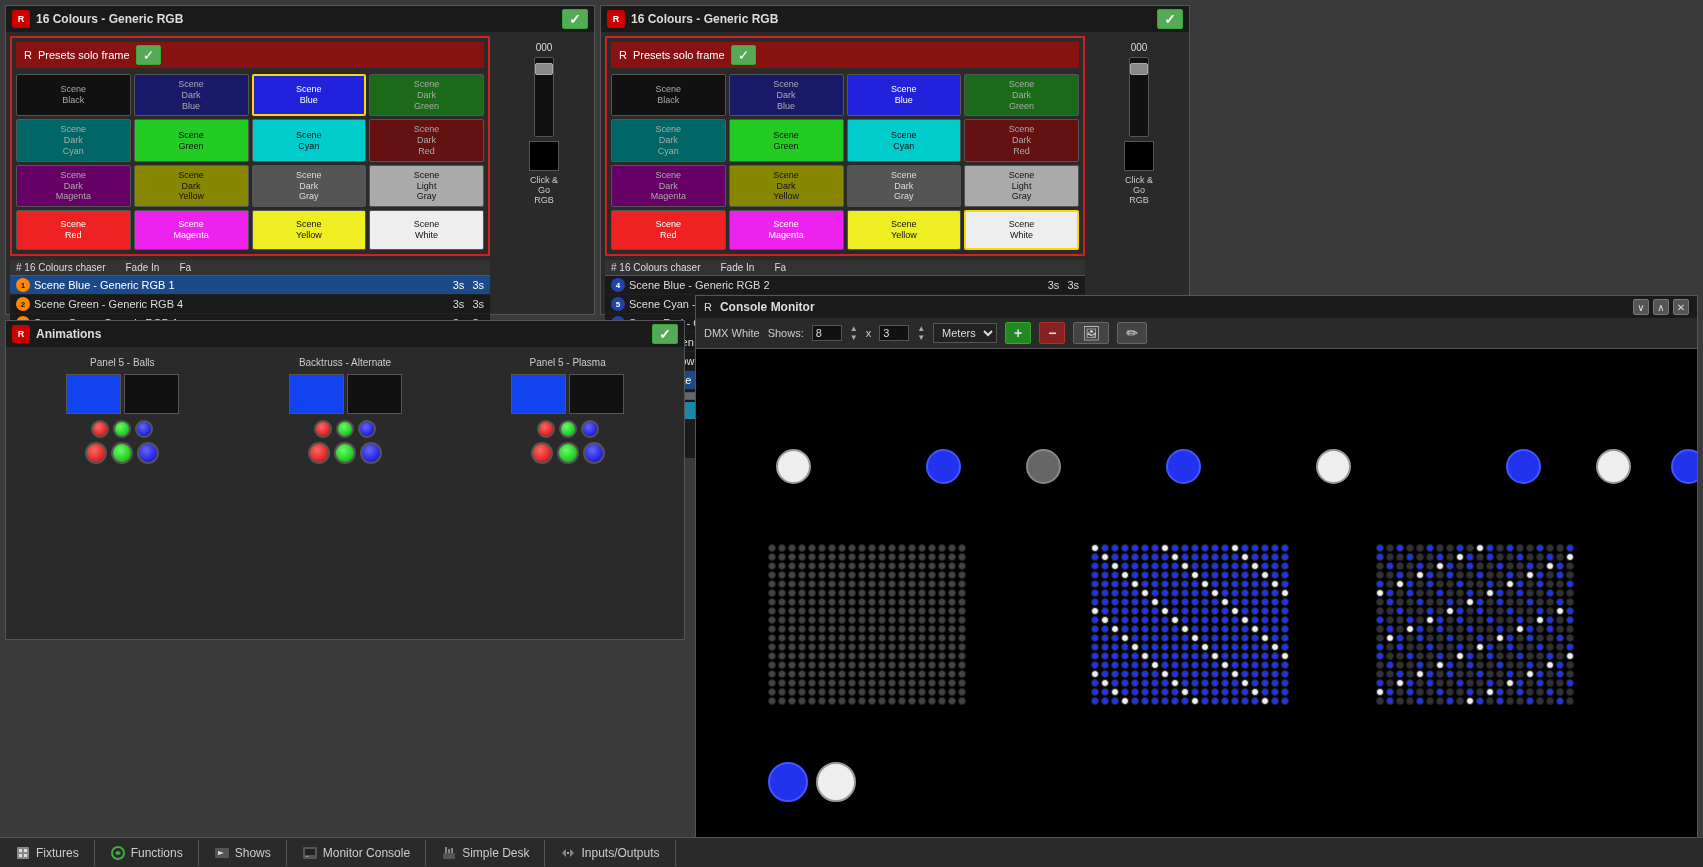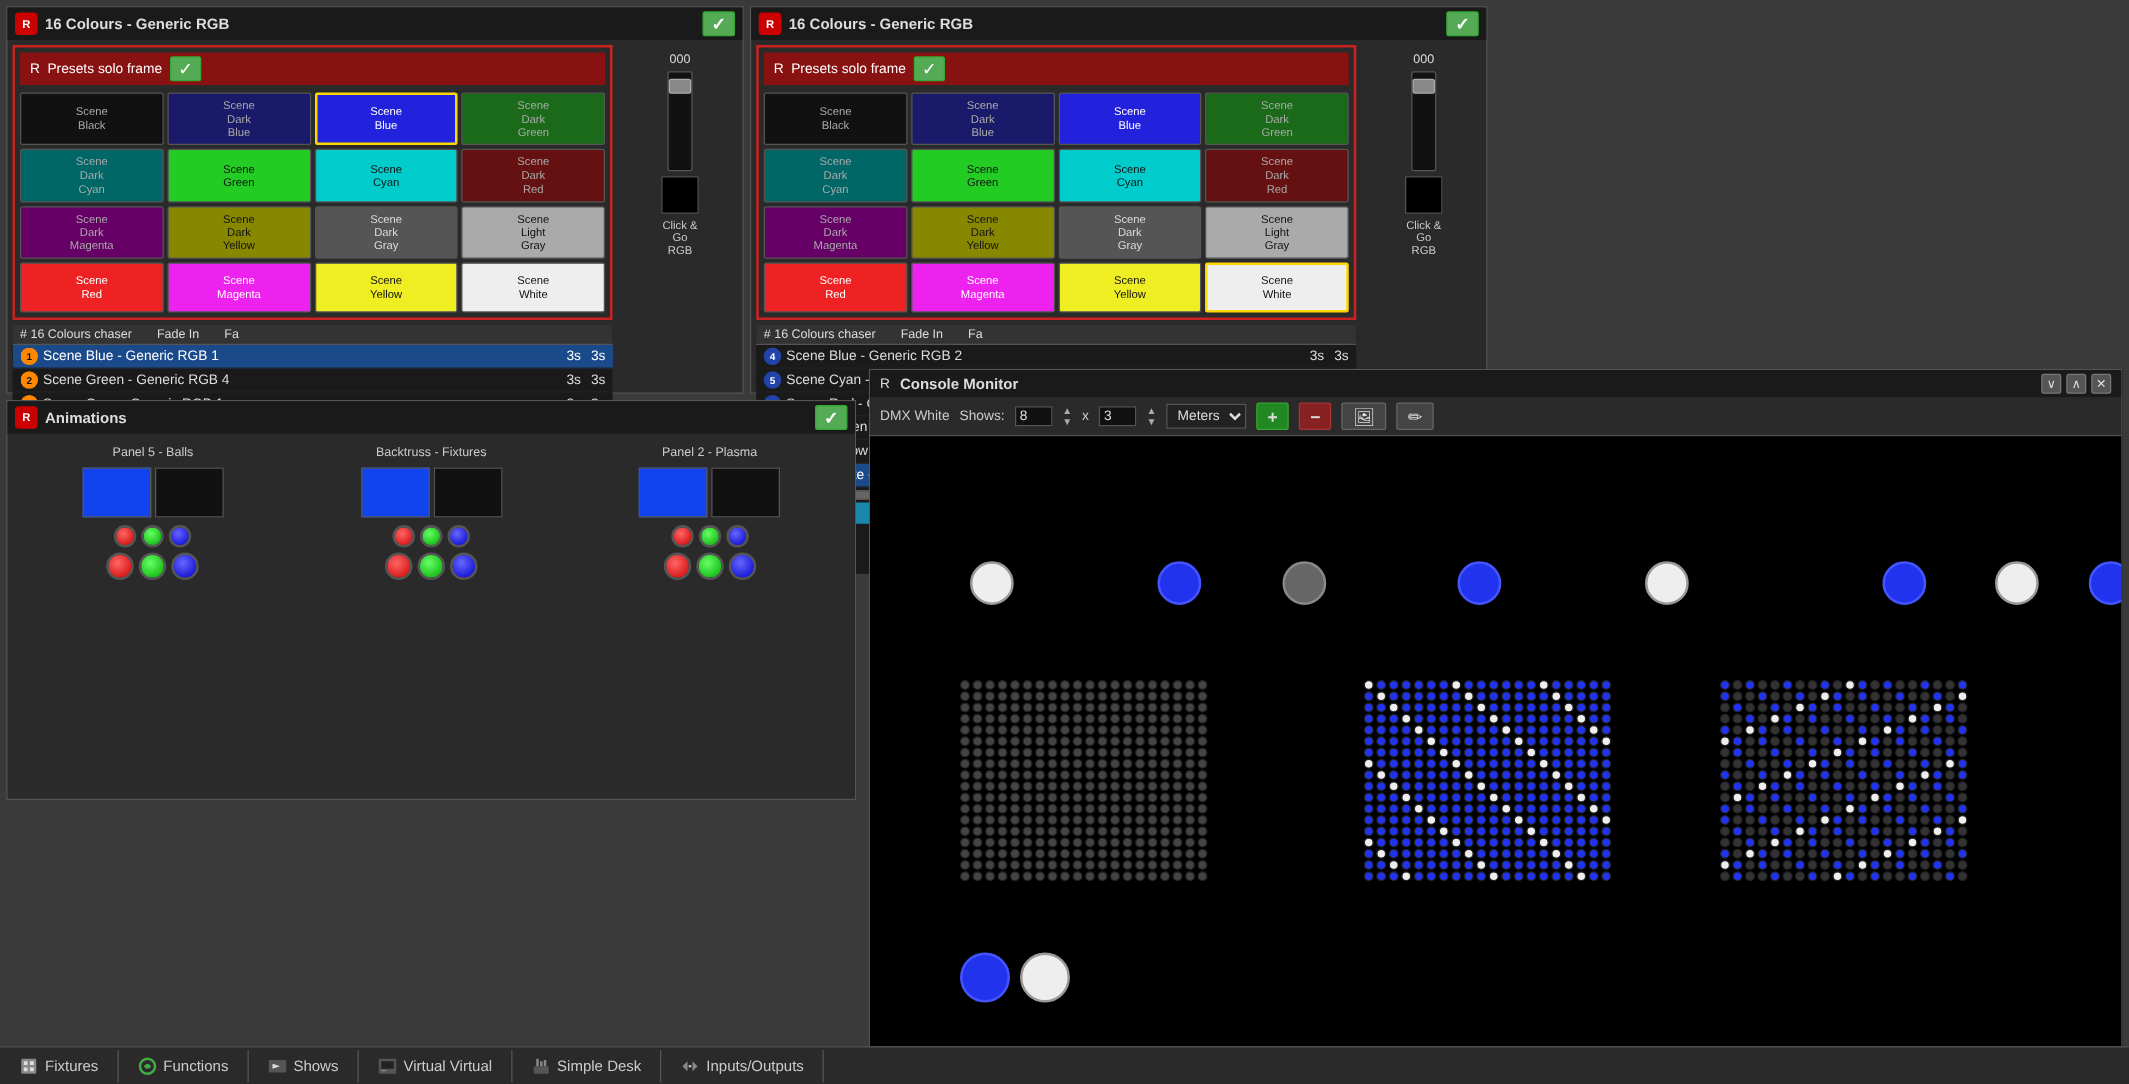--- a/index.html
+++ b/index.html
@@ -641,42 +641,42 @@
         </div>
         <div class="knob-row">
           <div class="knob knob-r" style="width:22px;height:22px;"></div>
           <div class="knob knob-g" style="width:22px;height:22px;"></div>
           <div class="knob knob-b" style="width:22px;height:22px;"></div>
         </div>
       </div>
     </div>
 
     <div class="anim-panel">
-      <div class="anim-title">Backtruss - Fixtures</div>
+      <div class="anim-title">Backtruss - Alternate</div>
       <div class="anim-preview">
         <div class="anim-box blue-fill"></div>
         <div class="anim-box"></div>
       </div>
       <div class="anim-controls">
         <div class="knob-row">
           <div class="knob knob-r"></div>
           <div class="knob knob-g"></div>
           <div class="knob knob-b"></div>
         </div>
         <div class="knob-row">
           <div class="knob knob-r" style="width:22px;height:22px;"></div>
           <div class="knob knob-g" style="width:22px;height:22px;"></div>
           <div class="knob knob-b" style="width:22px;height:22px;"></div>
         </div>
       </div>
     </div>
 
 
     <div class="anim-panel">
-      <div class="anim-title">Panel 2 - Plasma</div>
+      <div class="anim-title">Panel 5 - Plasma</div>
       <div class="anim-preview">
         <div class="anim-box blue-fill"></div>
         <div class="anim-box"></div>
       </div>
       <div class="anim-controls">
         <div class="knob-row">
           <div class="knob knob-r"></div>
           <div class="knob knob-g"></div>
           <div class="knob knob-b"></div>
         </div>
@@ -1867,21 +1867,21 @@
     <span>Shows</span>
   </div>
   <div class="bottom-tab">
     <div class="tab-icon">
       <svg width="16" height="16" viewBox="0 0 16 16">
           <rect x="1" y="2" width="14" height="12" rx="1" fill="#555"></rect>
           <rect x="3" y="4" width="10" height="6" fill="#222"></rect>
           <rect x="3" y="11" width="4" height="1" fill="#888"></rect>
         </svg>
     </div>
-    <span>Virtual Virtual</span>
+    <span>Monitor Console</span>
   </div>
   <div class="bottom-tab">
     <div class="tab-icon">
       <svg width="16" height="16" viewBox="0 0 16 16">
           <rect x="2" y="8" width="12" height="6" rx="1" fill="#555"></rect>
           <rect x="4" y="2" width="2" height="6" fill="#888"></rect>
           <rect x="7" y="4" width="2" height="4" fill="#888"></rect>
           <rect x="10" y="3" width="2" height="5" fill="#888"></rect>
         </svg>
     </div>

